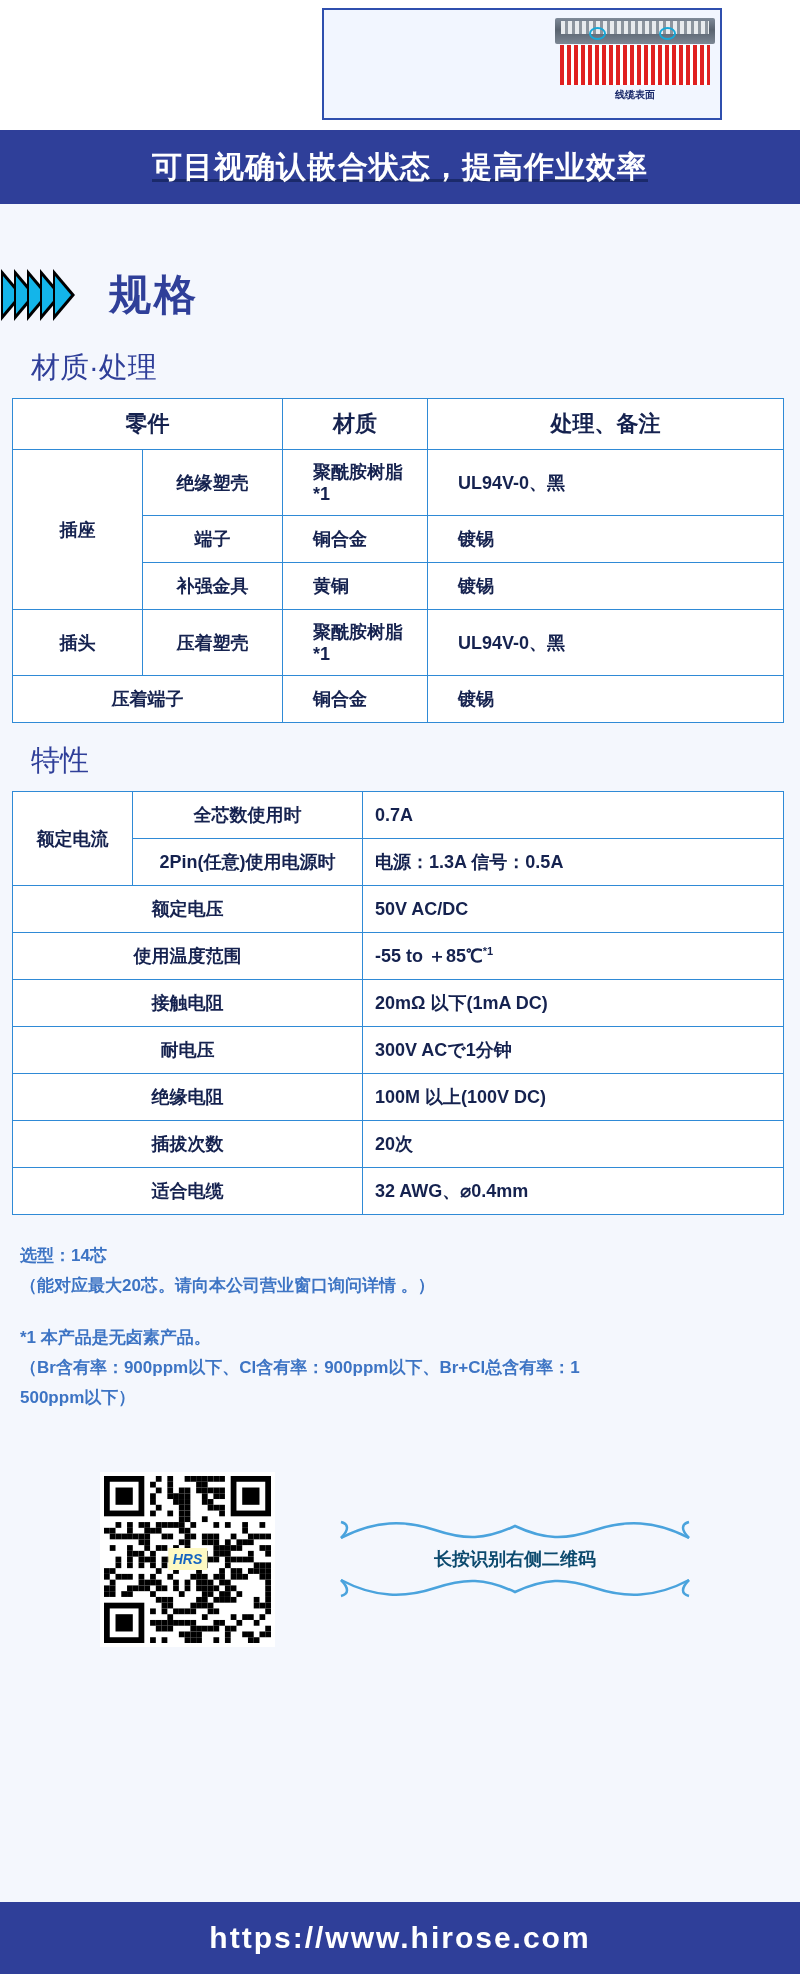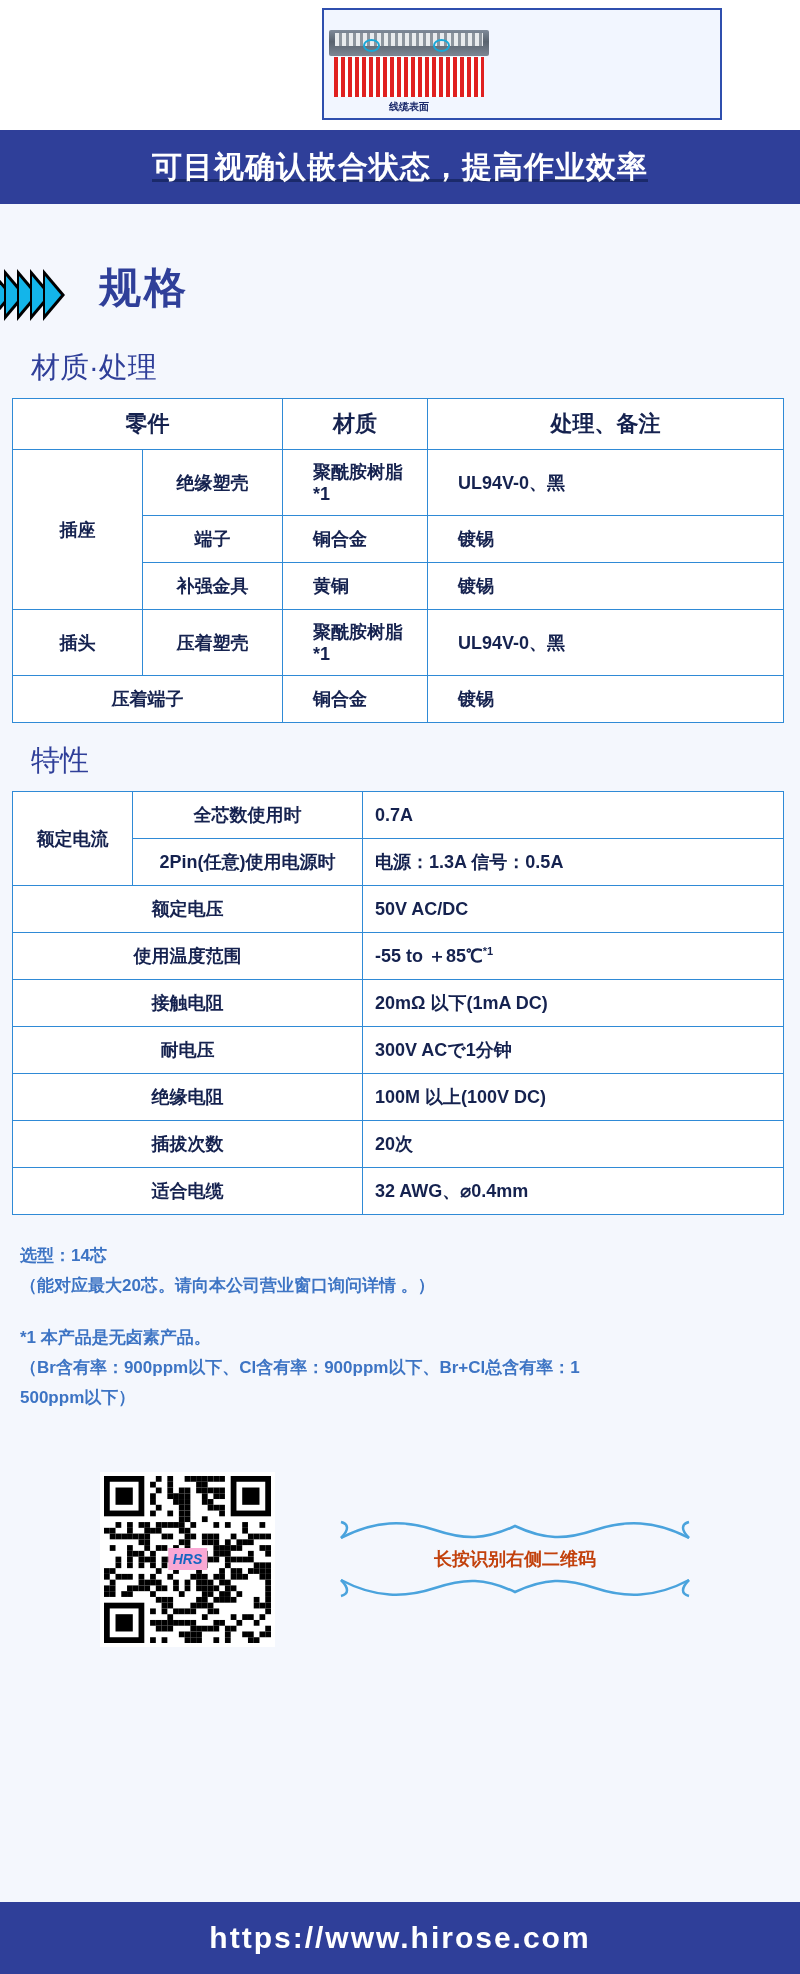--- a/index.html
+++ b/index.html
@@ -27,22 +27,22 @@
     position: absolute;
     left: 322px;
     top: 8px;
     width: 400px;
     height: 112px;
     border: 2px solid #2f4fae;
     background: #f2f6ff;
     box-sizing: border-box;
     display: flex;
     align-items: flex-start;
-    justify-content: space-between;
-    padding-top: 20px;
+    justify-content: flex-end;
+    padding-top: 8px;
   }
   .conn {
     width: 170px;
     position: relative;
     text-align: center;
   }
   .conn-body {
     width: 160px;
     height: 26px;
     margin: 0 auto;
@@ -98,22 +98,24 @@
   .banner-text {
     color: #ffffff;
     font-size: 30px;
     font-weight: bold;
     letter-spacing: 1px;
   }
 
   
   .section-head {
     margin-top: 56px;
+    padding-left: 10px;
     height: 70px;
     display: flex;
+    align-items: center;
   }
   .chevrons {
     display: flex;
     align-items: center;
     margin-right: 34px;
   }
   .chev {
     width: 0;
     height: 0;
     border-top: 26px solid transparent;
@@ -223,33 +225,33 @@
     width: 100%;
     height: 100%;
     position: relative;
     background: #ffffff;
   }
   .qr-logo {
     position: absolute;
     left: 50%;
     top: 50%;
     transform: translate(-50%,-50%);
-    background: #f9a8d4;
+    background: #fef9c3;
     color: #1765c0;
     font-size: 14px;
     font-weight: bold;
     padding: 3px 5px;
     font-style: italic;
   }
   .scan-text {
     margin-left: 60px;
     width: 360px;
     text-align: center;
     position: relative;
-    color: #c2410c;
+    color: #0c4a6e;
     font-size: 18px;
     font-weight: bold;
     line-height: 30px;
   }
   .swirl {
     width: 360px;
     height: 26px;
     display: block;
   }
 

